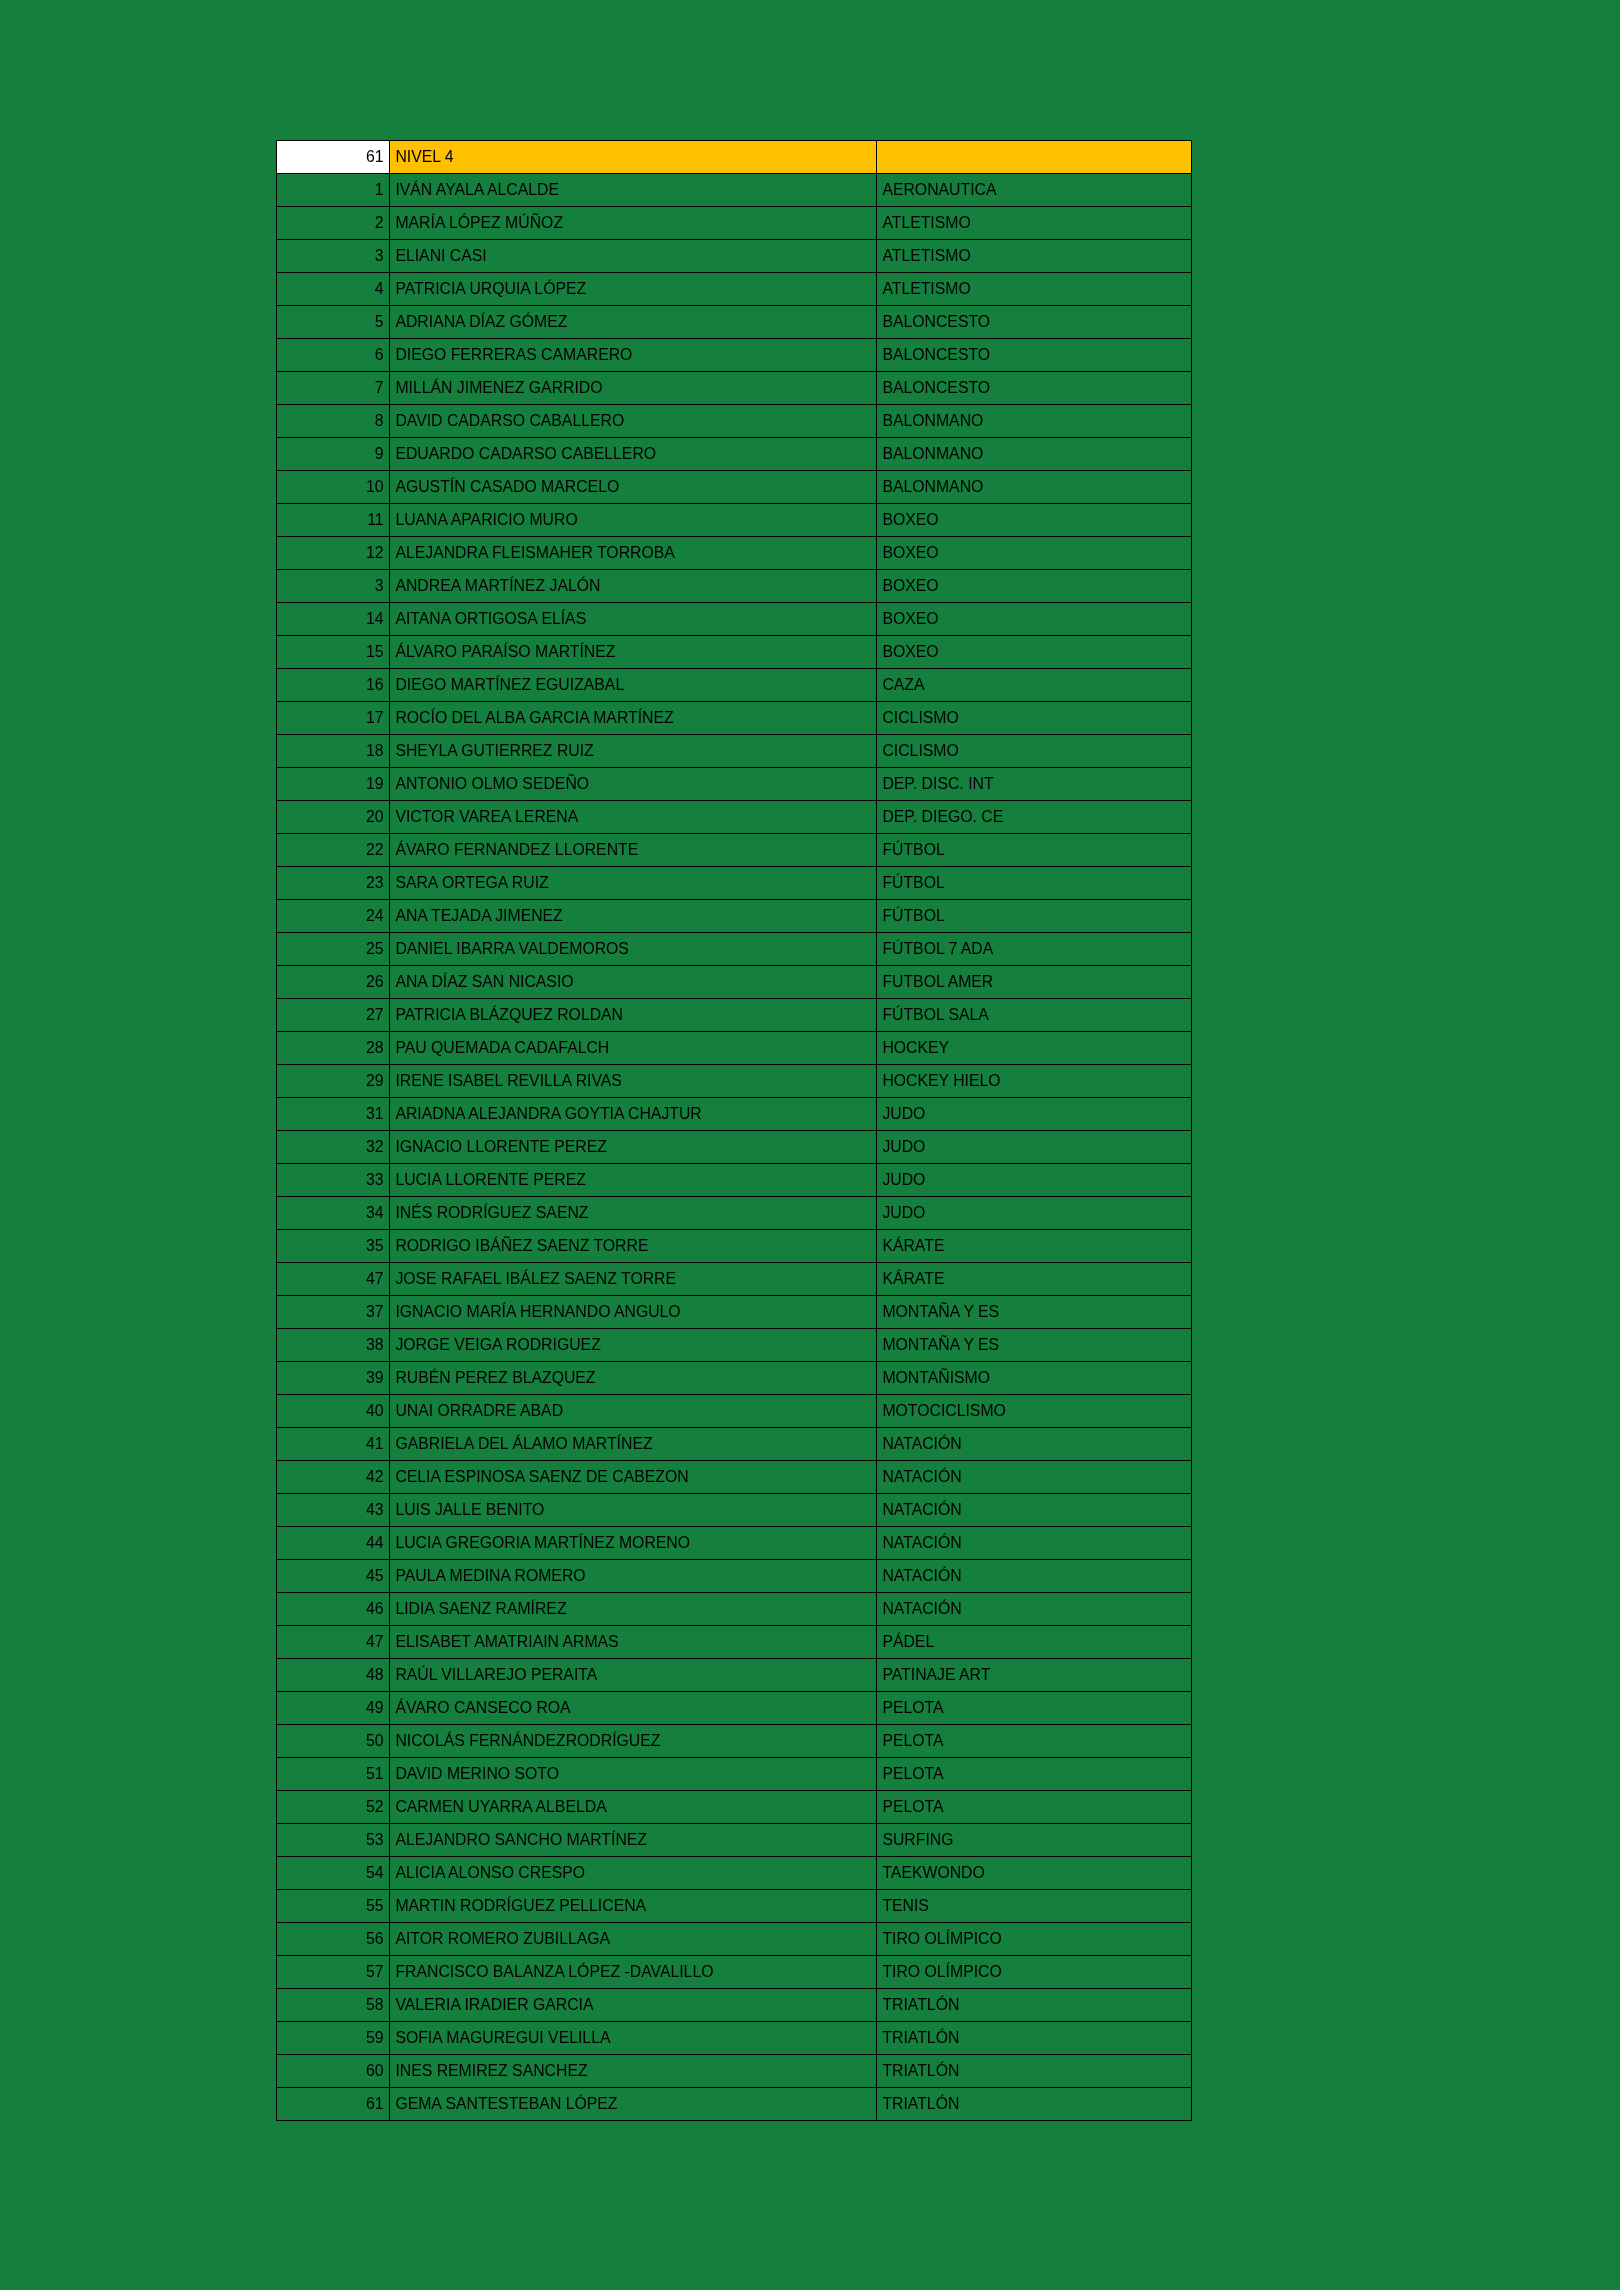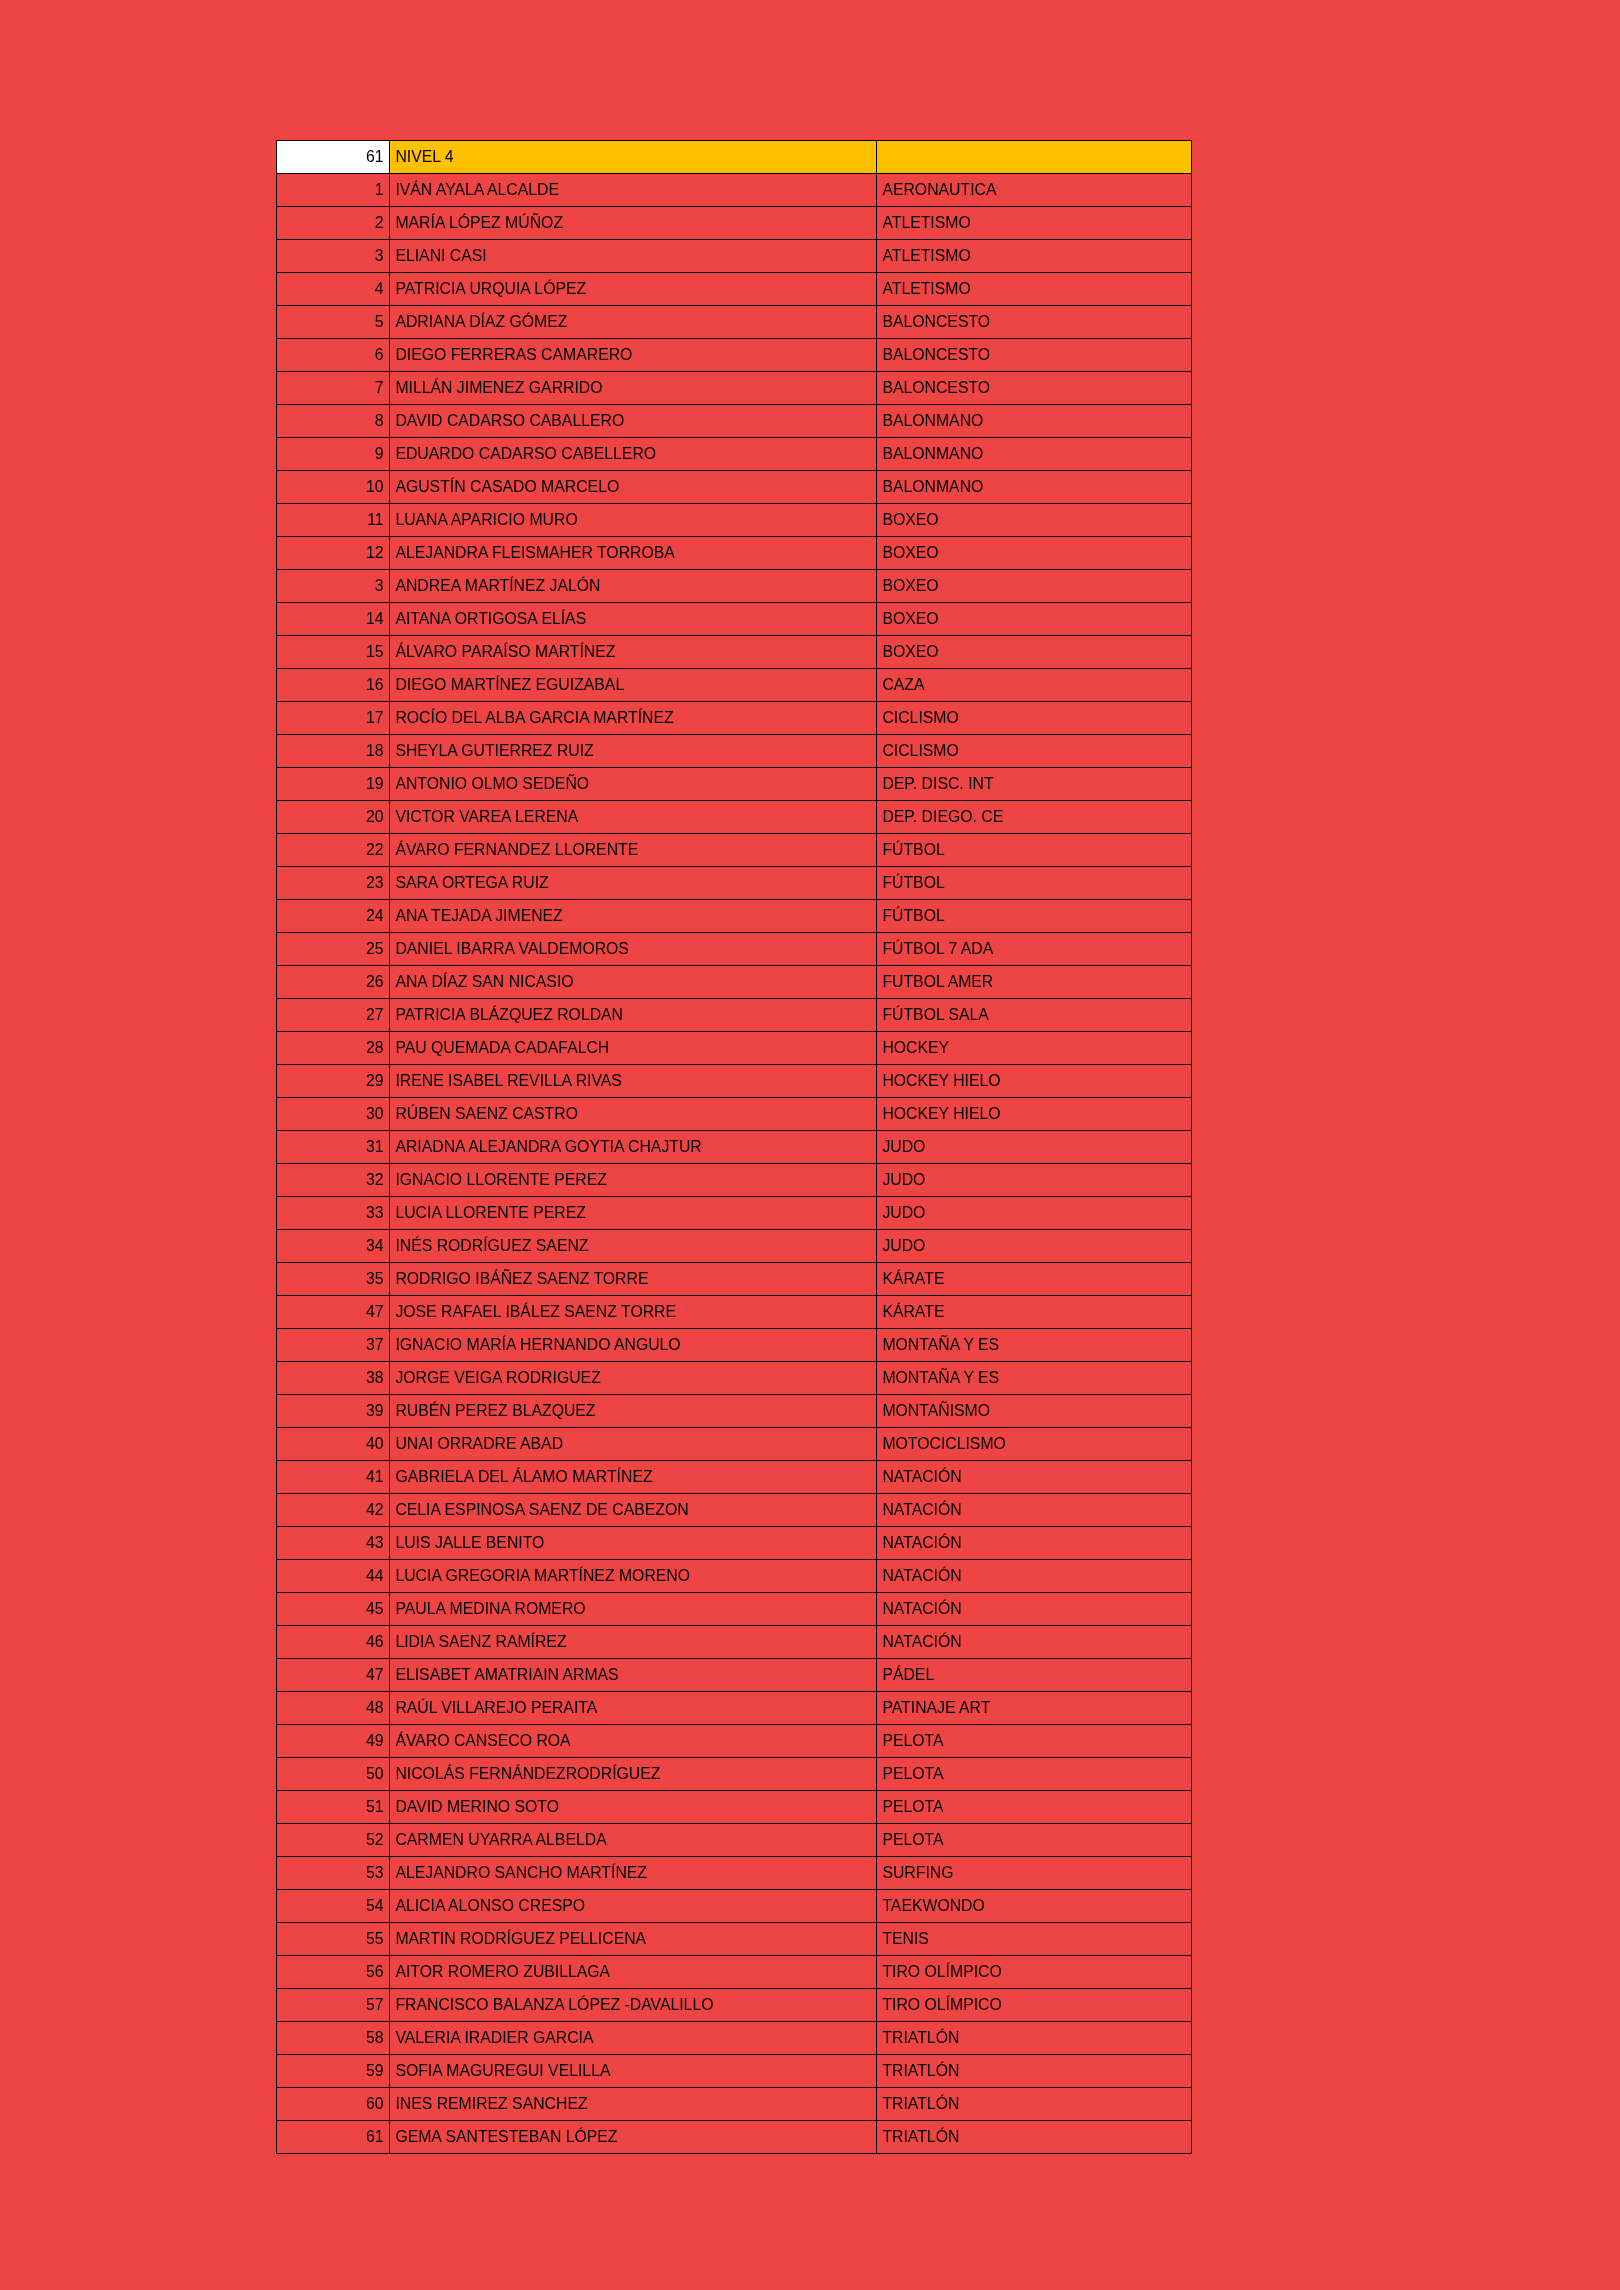--- a/index.html
+++ b/index.html
@@ -12,21 +12,21 @@
     height: 2291px;
     font-family: "Liberation Sans", sans-serif;
     position: relative;
   }
   .page {
     position: absolute;
     left: 0;
     top: 0;
     width: 1620px;
     height: 2291px;
-    background: #ef4444;
+    background: #15803d;
   }
   .table-wrap {
     position: absolute;
     left: 276px;
     top: 140px;
     width: 914px;
   }
   table.roster {
     border-collapse: collapse;
     width: 914px;
@@ -219,25 +219,20 @@
             <td class="num">28</td>
             <td class="name">PAU QUEMADA CADAFALCH</td>
             <td class="sport">HOCKEY</td>
           </tr>
           <tr>
             <td class="num">29</td>
             <td class="name">IRENE ISABEL REVILLA RIVAS</td>
             <td class="sport">HOCKEY HIELO</td>
           </tr>
           <tr>
-            <td class="num">30</td>
-            <td class="name">RÚBEN SAENZ CASTRO</td>
-            <td class="sport">HOCKEY HIELO</td>
-          </tr>
-          <tr>
             <td class="num">31</td>
             <td class="name">ARIADNA ALEJANDRA GOYTIA CHAJTUR</td>
             <td class="sport">JUDO</td>
           </tr>
           <tr>
             <td class="num">32</td>
             <td class="name">IGNACIO LLORENTE PEREZ</td>
             <td class="sport">JUDO</td>
           </tr>
           <tr>

